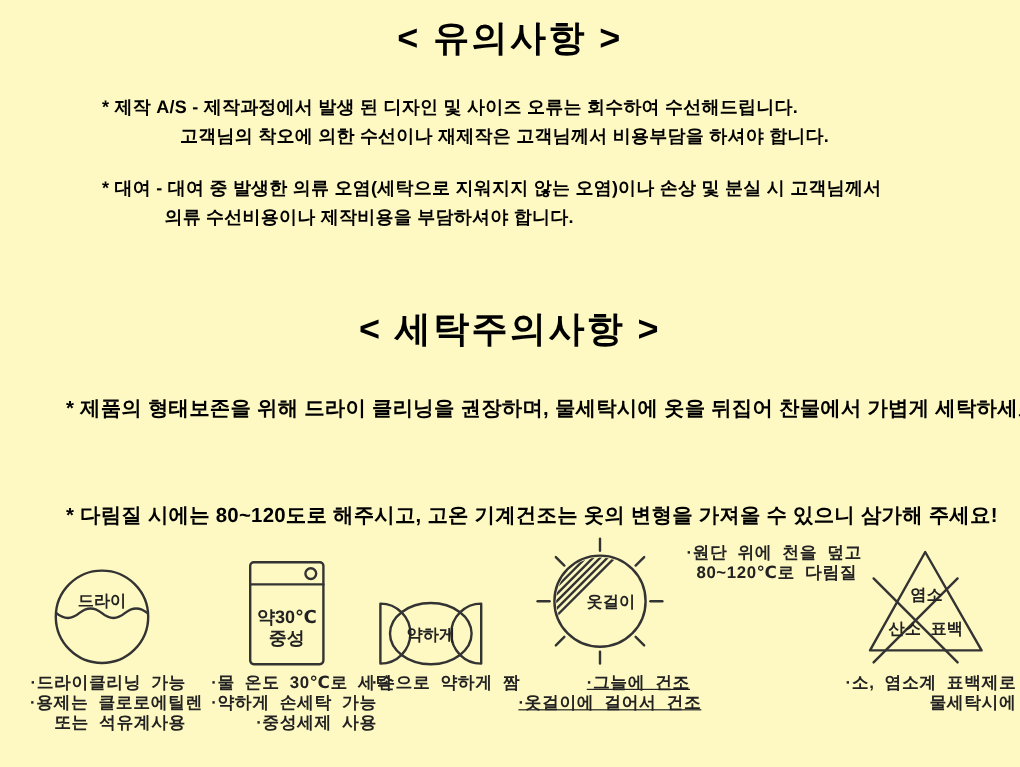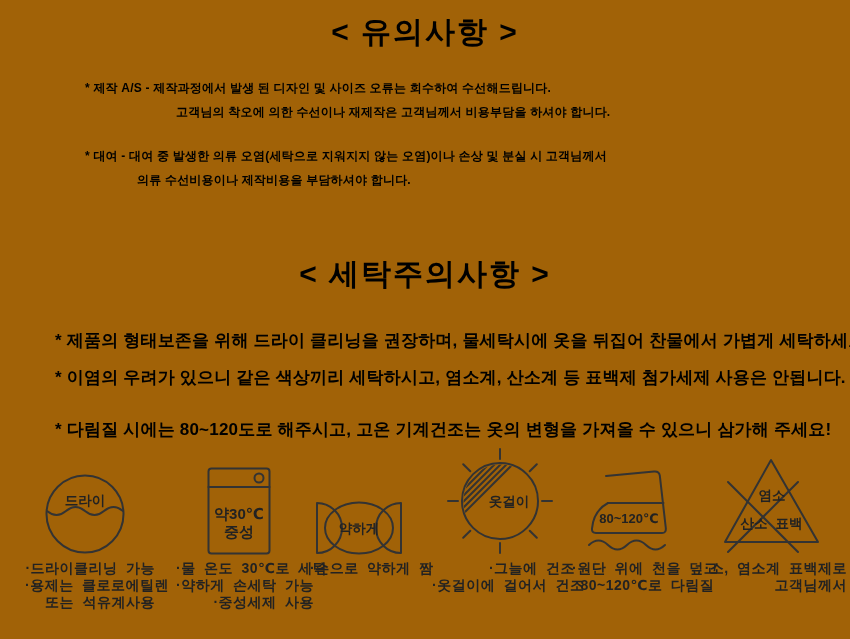--- a/index.html
+++ b/index.html
@@ -1,42 +1,42 @@
 <!DOCTYPE html>
 <html><head>
 <meta charset="utf-8">
 <style>
   html,body{margin:0;padding:0;background:#fff;}
   .page{
-    position:relative;width:850px;height:639px;background:#a16207;
+    position:relative;width:850px;height:639px;background:#fef9c3;
     font-family:"Liberation Sans","DejaVu Sans",sans-serif;
     color:#000;overflow:hidden;
   }
   .abs{position:absolute;white-space:nowrap;}
   .title{width:100%;text-align:center;font-size:30px;font-weight:bold;letter-spacing:2px;margin:0;}
   .t1{top:12px;}
   .t2{top:254px;}
-  .para{font-size:12px;font-weight:bold;letter-spacing:0.2px;}
+  .para{font-size:15px;font-weight:bold;letter-spacing:0.2px;}
   .p1l1{left:85px;top:80px;}
-  .p1l2{left:176px;top:104px;}
+  .p1l2{left:150px;top:104px;}
   .p2l1{left:85px;top:148px;}
   .p2l2{left:137px;top:172px;}
   .bullet{font-size:17px;font-weight:bold;letter-spacing:0.2px;left:55px;}
   .b1{top:329px;}
   .b2{top:366px;}
   .b3{top:418px;}
   .care-col{position:absolute;top:448px;}
   .icon-box{height:108px;display:flex;align-items:flex-end;justify-content:center;}
   .caption{margin-top:4px;font-size:14px;font-weight:bold;line-height:17px;
            letter-spacing:0.5px;word-spacing:4px;color:#222;text-align:right;}
   .cap-line{white-space:pre;}
   .c1{left:15px;width:140px;}  .c1 .caption{padding-left:10px;}
   .c2{left:164px;width:150px;} .c2 .caption{padding-left:12px;}
   .c3{left:298px;width:122px;} .c3 .caption{padding-left:12px;}
-  .c4{left:425px;width:150px;} .c4 .caption{padding-left:7px;}
+  .c4{left:425px;width:150px;} .c4 .caption{padding-left:7px;text-decoration:underline;}
   .c5{left:562px;width:135px;} .c5 .caption{padding-left:10px;}
   .c6{left:692px;width:155px;} .c6 .caption{padding-left:6px;}
   svg .ln{fill:none;stroke:#333;stroke-width:2;stroke-linecap:round;stroke-linejoin:round;}
   svg text{font-family:"Liberation Sans","DejaVu Sans",sans-serif;font-weight:bold;
            fill:#222;text-anchor:middle;}
 </style>
 </head>
 <body>
 
 <div class="page">
@@ -44,21 +44,20 @@
   <h1 class="abs title t1">&lt; 유의사항 &gt;</h1>
 
   <div class="abs para p1l1">* 제작 A/S - 제작과정에서 발생 된 디자인 및 사이즈 오류는 회수하여 수선해드립니다.</div>
   <div class="abs para p1l2">고객님의 착오에 의한 수선이나 재제작은 고객님께서 비용부담을 하셔야 합니다.</div>
   <div class="abs para p2l2">의류 수선비용이나 제작비용을 부담하셔야 합니다.</div>
   <div class="abs para p2l1">* 대여 - 대여 중 발생한 의류 오염(세탁으로 지워지지 않는 오염)이나 손상 및 분실 시 고객님께서</div>
 
   <h1 class="abs title t2">&lt; 세탁주의사항 &gt;</h1>
 
   <div class="abs bullet b1">* 제품의 형태보존을 위해 드라이 클리닝을 권장하며, 물세탁시에 옷을 뒤집어 찬물에서 가볍게 세탁하세요.</div>
-  <div class="abs bullet b2">* 이염의 우려가 있으니 같은 색상끼리 세탁하시고, 염소계, 산소계 등 표백제 첨가세제 사용은 안됩니다.</div>
   <div class="abs bullet b3">* 다림질 시에는 80~120도로 해주시고, 고온 기계건조는 옷의 변형을 가져올 수 있으니 삼가해 주세요!</div>
 
   <div class="care-col c1">
     <div class="icon-box">
       <svg width="84" height="84" viewBox="0 0 84 84">
         <circle class="ln" cx="42" cy="42" r="38.5"></circle>
         <path class="ln" d="M4,39 q9.5,8 19,0 t19,0 t19,0 t19,0"></path>
         <text x="42" y="33" font-size="13.5">드라이</text>
       </svg>
     </div>
@@ -127,44 +126,36 @@
         <text x="64" y="60" font-size="13.5">옷걸이</text>
       </svg>
     </div>
     <div class="caption">
       <div class="cap-line">·그늘에 건조</div>
       <div class="cap-line">·옷걸이에 걸어서 건조</div>
     </div>
   </div>
 
   <div class="care-col c5">
-    <div class="icon-box">
-      <svg width="100" height="92" viewBox="0 0 100 92">
-        <path class="ln" d="M26,12 L74,7.5 Q79,7 79.8,11.5 L85.8,64 Q86.3,69 82,69 L16,69 Q11.5,69 12,64.5 Q13.5,47 28,39"></path>
-        <line class="ln" x1="28" y1="39" x2="83.5" y2="39"></line>
-        <path class="ln" d="M9,81 q9.5,-9 19,0 t19,0 t19,0 t19,0"></path>
-        <text x="49" y="59" font-size="13">80~120℃</text>
-      </svg>
-    </div>
     <div class="caption">
       <div class="cap-line">·원단 위에 천을 덮고</div>
       <div class="cap-line"> 80~120℃로 다림질</div>
     </div>
   </div>
 
   <div class="care-col c6">
     <div class="icon-box">
       <svg width="112" height="104" viewBox="0 0 112 104">
         <path class="ln" d="M57,8 L11,90 L104,90 Z"></path>
         <line class="ln" x1="14" y1="30" x2="84" y2="100"></line>
         <line class="ln" x1="84" y1="30" x2="14" y2="100"></line>
         <text x="58" y="48" font-size="13.5">염소</text>
         <text x="40" y="76" font-size="13.5">산소</text>
         <text x="75" y="76" font-size="13.5">표백</text>
       </svg>
     </div>
     <div class="caption">
       <div class="cap-line">·소, 염소계 표백제로</div>
-      <div class="cap-line"> 고객님께서</div>
+      <div class="cap-line"> 물세탁시에</div>
     </div>
   </div>
 
 </div>
 
 </body></html>

